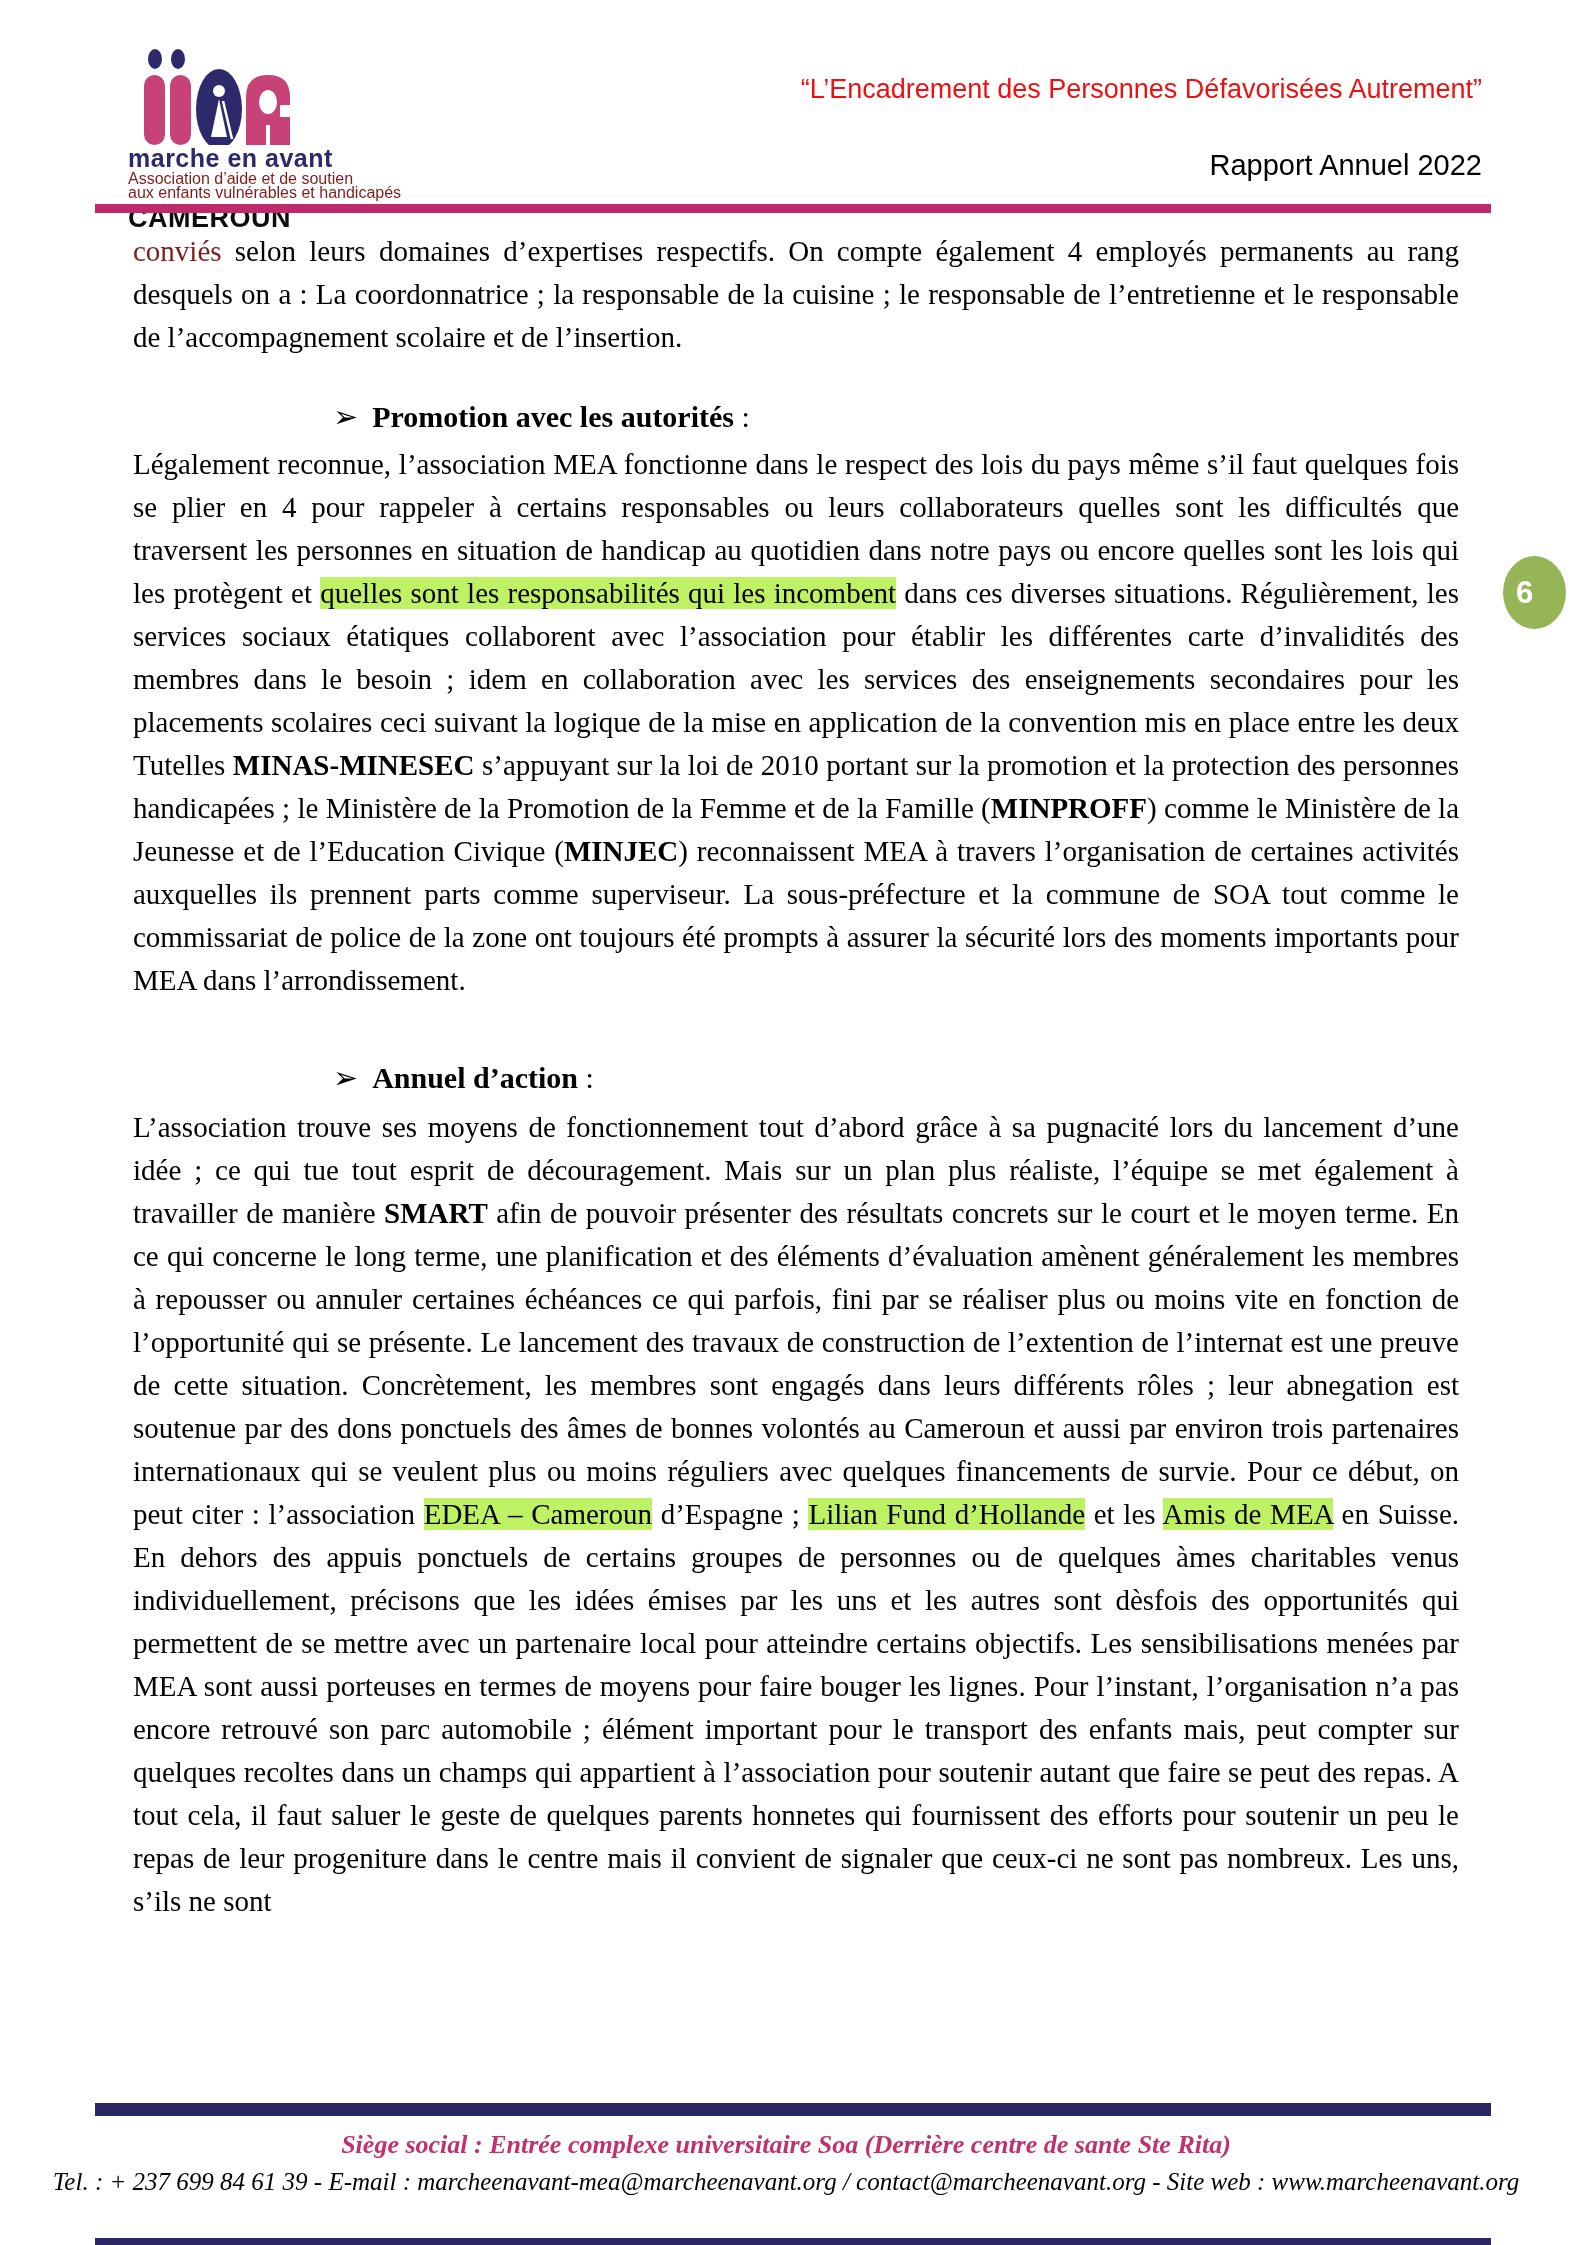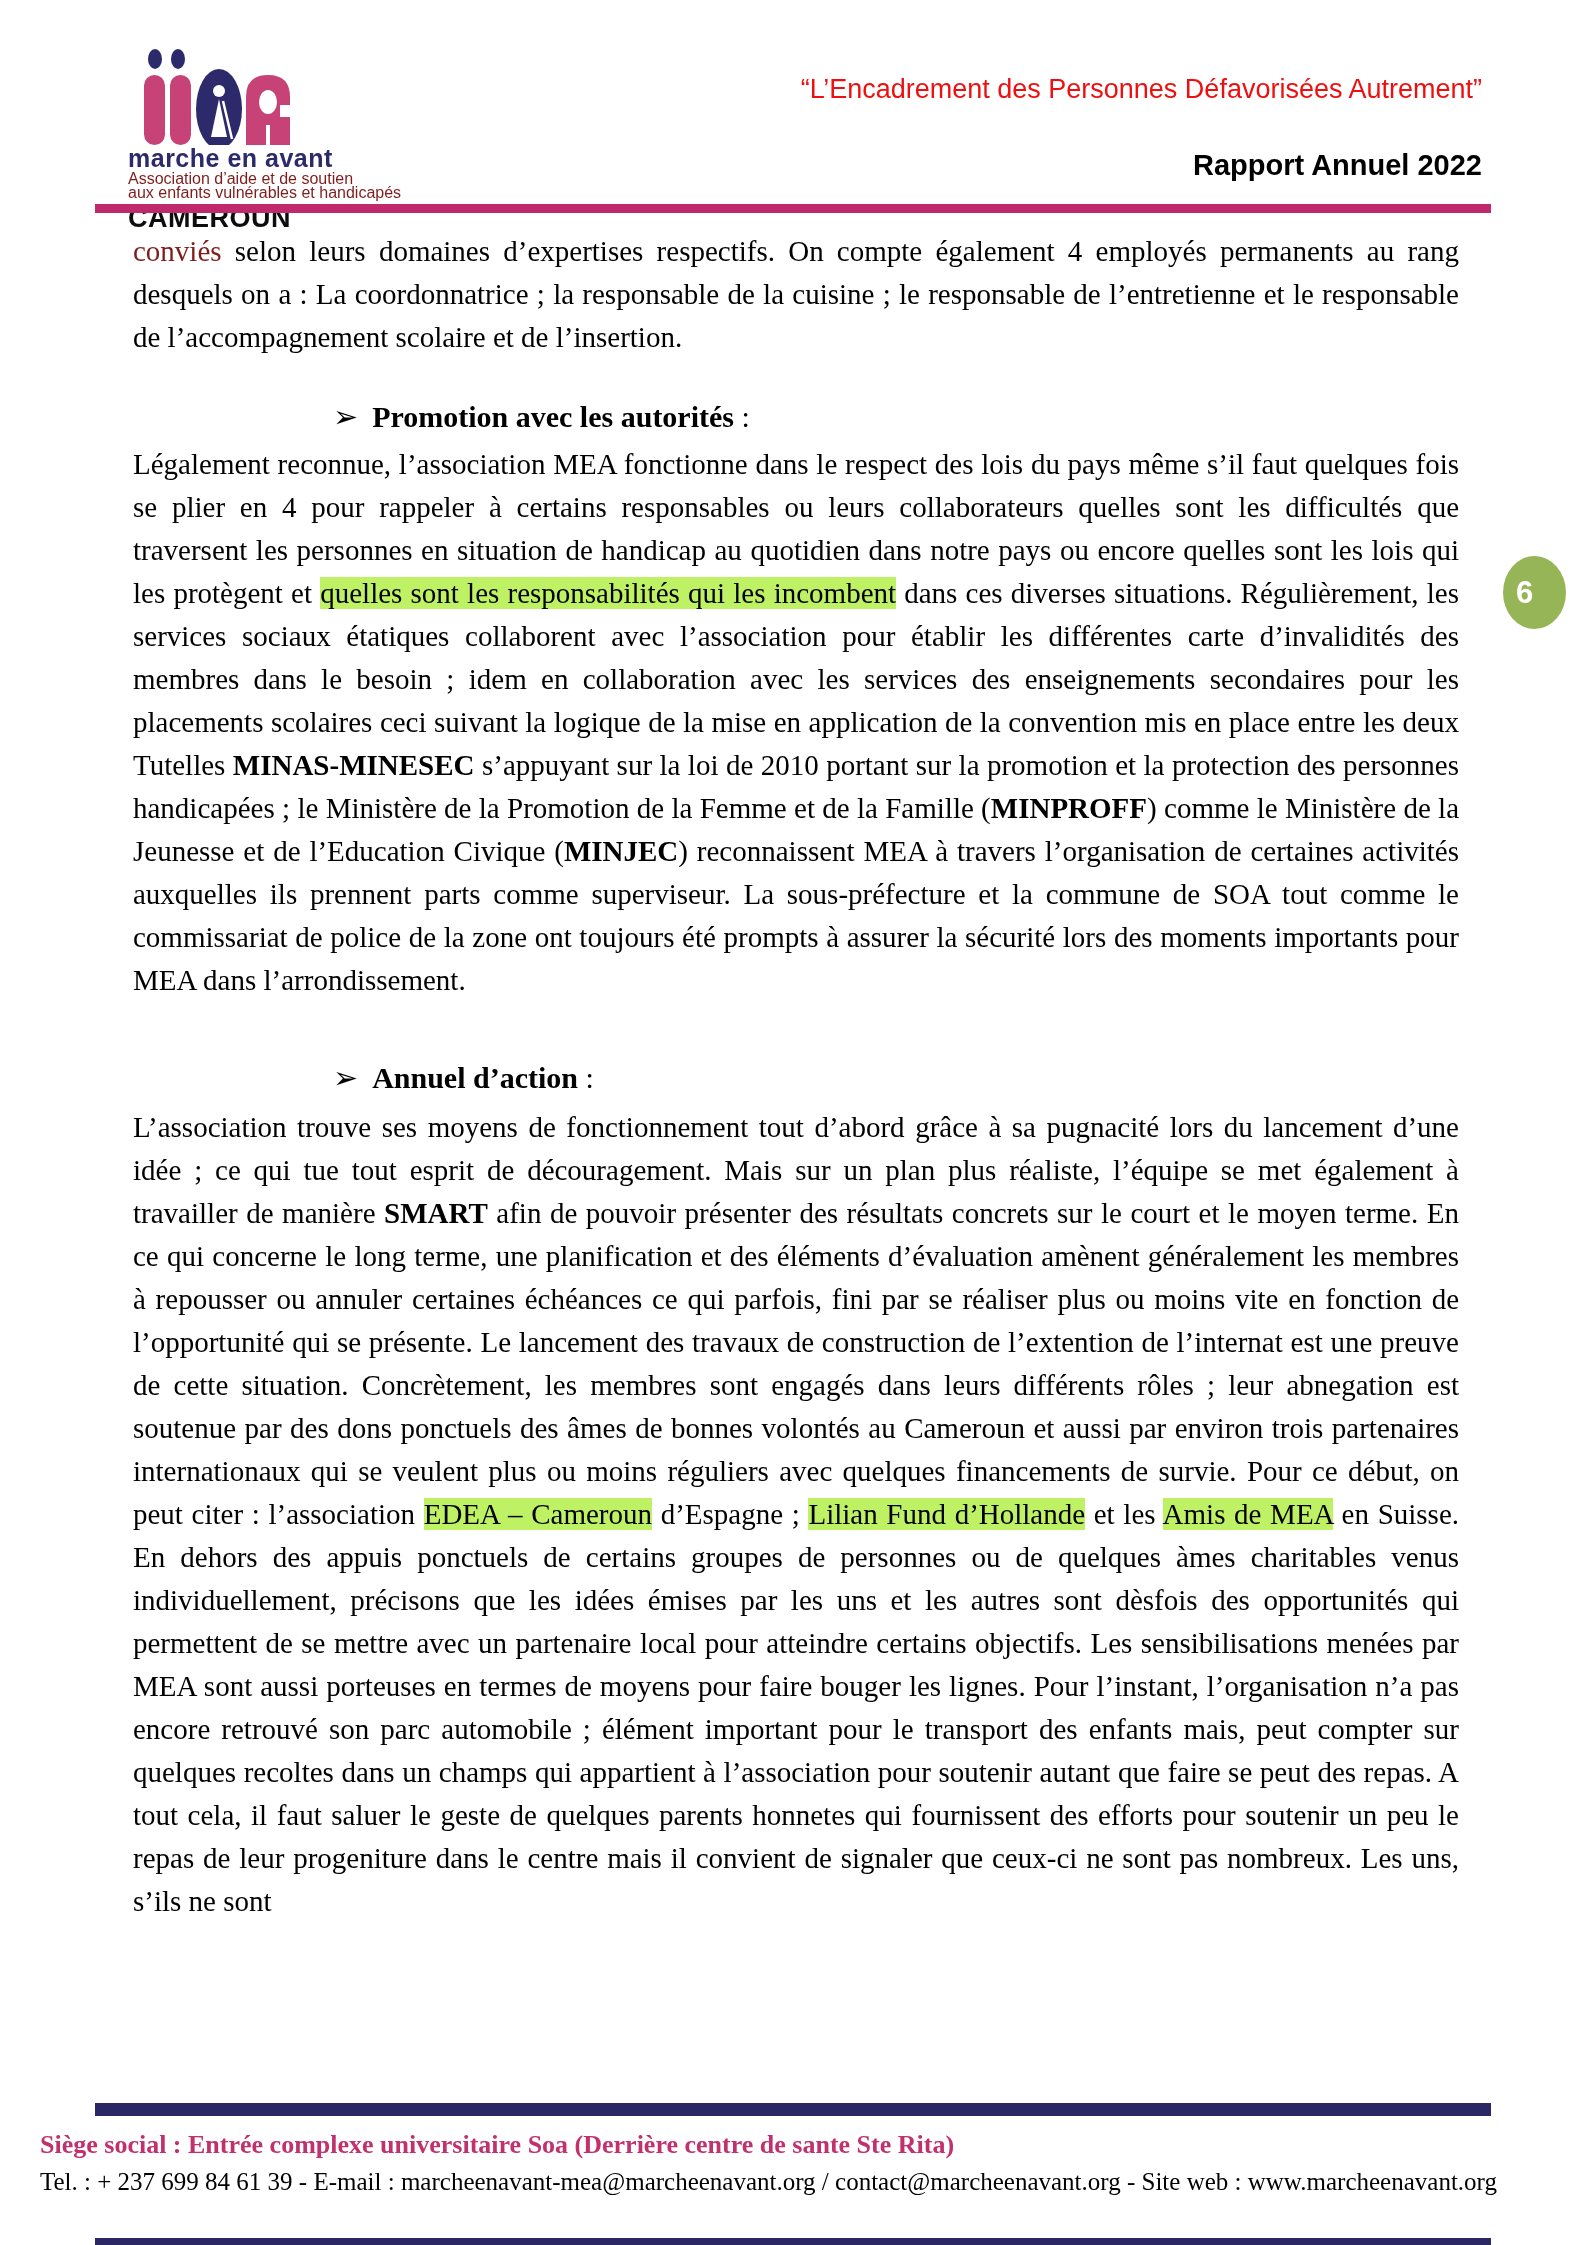--- a/index.html
+++ b/index.html
@@ -11,21 +11,21 @@
 
   
   .logo-block { position:absolute; left:128px; top:47px; width:300px; }
   .logo-svg { display:block; margin-left:14px; }
   .brand { font-family:"Liberation Sans", sans-serif; font-weight:bold; color:#2c2a6a; font-size:25px; letter-spacing:.5px; line-height:27px; }
   .tagline { font-family:"Liberation Sans", sans-serif; color:#7f1d1d; font-size:16px; line-height:14px; }
   .country { font-family:"Liberation Sans", sans-serif; font-weight:bold; color:#0d0d0d; font-size:27px; margin-top:3px; letter-spacing:.5px; }
 
   .header-right { position:absolute; right:106px; top:74px; text-align:right; }
   .slogan { color:#ee1010; font-family:"Liberation Sans", sans-serif; font-weight:normal; font-size:27px; }
-  .report-title { color:#000; font-family:"Liberation Sans", sans-serif; font-weight:bold; font-size:29px; margin-top:44px; }
+  .report-title { color:#000; font-family:"Liberation Sans", sans-serif; font-weight:normal; font-size:29px; margin-top:44px; }
 
   .rule { position:absolute; top:204px; left:95px; width:1396px; height:9px; background:#c02a6c; }
 
   
   .content {
     position:absolute; left:133px; top:230px; width:1326px;
     font-size:29px; line-height:43px; text-align:justify;
   }
   .para { margin:0; }
   .p1 { margin-bottom:36px; }
@@ -40,21 +40,21 @@
   
   .page-badge {
     position:absolute; right:22px; top:556px; width:63px; height:73px;
     background:#95b556; border-radius:50%;
     display:flex; align-items:center; justify-content:flex-start; padding-left:13px;
     color:#fff; font-family:"Liberation Sans", sans-serif; font-weight:bold; font-size:31px;
   }
 
   
   .footer-bar-top { position:absolute; left:95px; top:2103px; width:1396px; height:13px; background:#2b2664; }
-  .footer-text { position:absolute; left:40px; right:40px; top:2126px; text-align:left; }
+  .footer-text { position:absolute; left:24px; right:40px; top:2126px; text-align:center;font-style:italic; }
   .footer-line1 { color:#c0316e; font-weight:bold; font-size:26px; line-height:37px; }
   .footer-line2 { font-size:25px; line-height:37px; }
   .footer-line3 { font-size:25px; line-height:38px; }
   .footer-bar-bottom { position:absolute; left:95px; top:2238px; width:1396px; height:7px; background:#2b2664; }
 </style>
 </head>
 <body>
 
 <div class="page">
 

